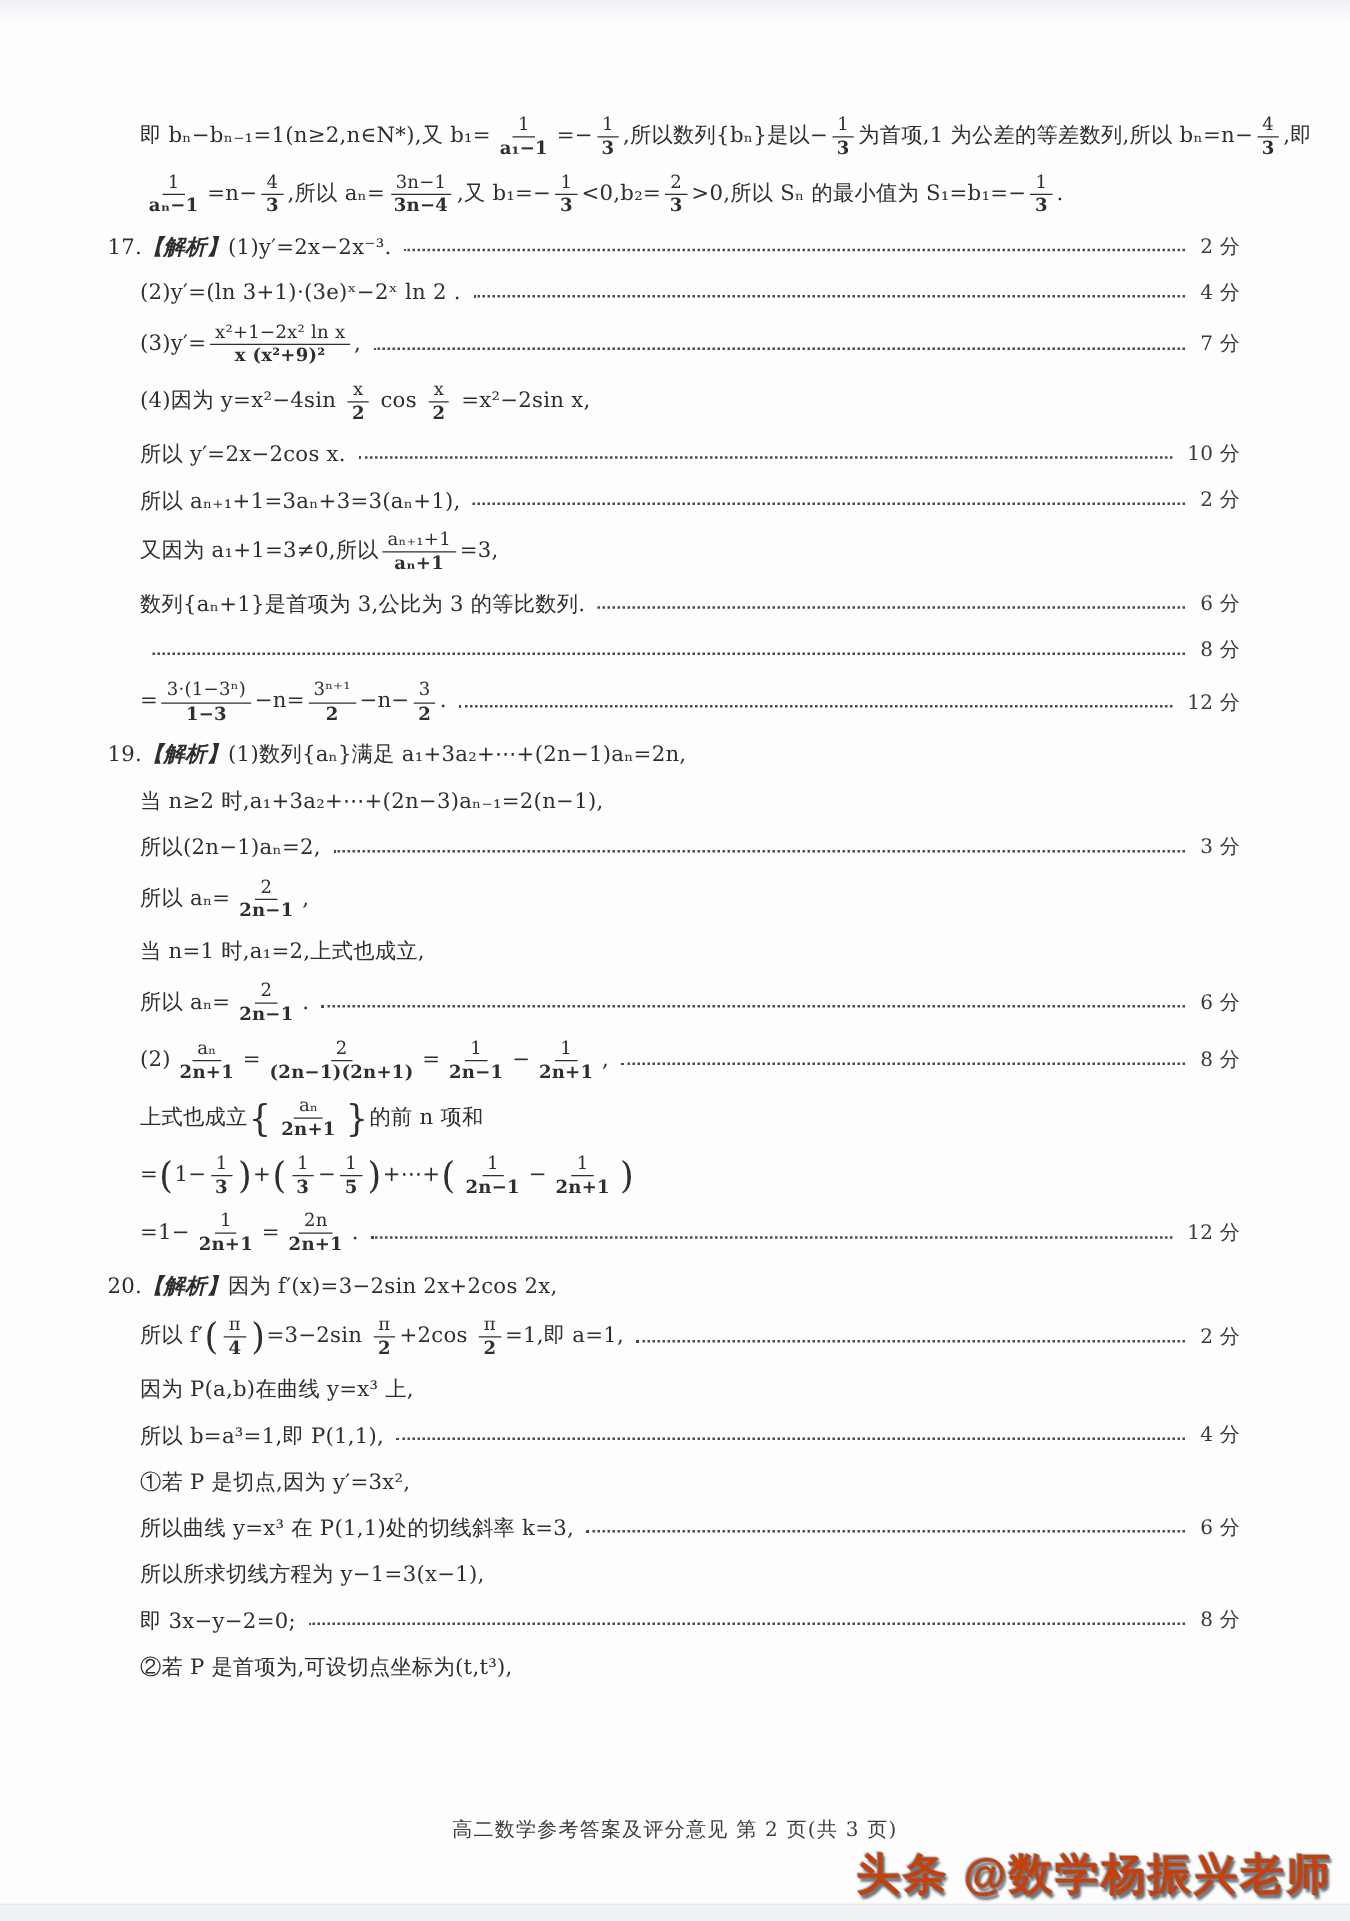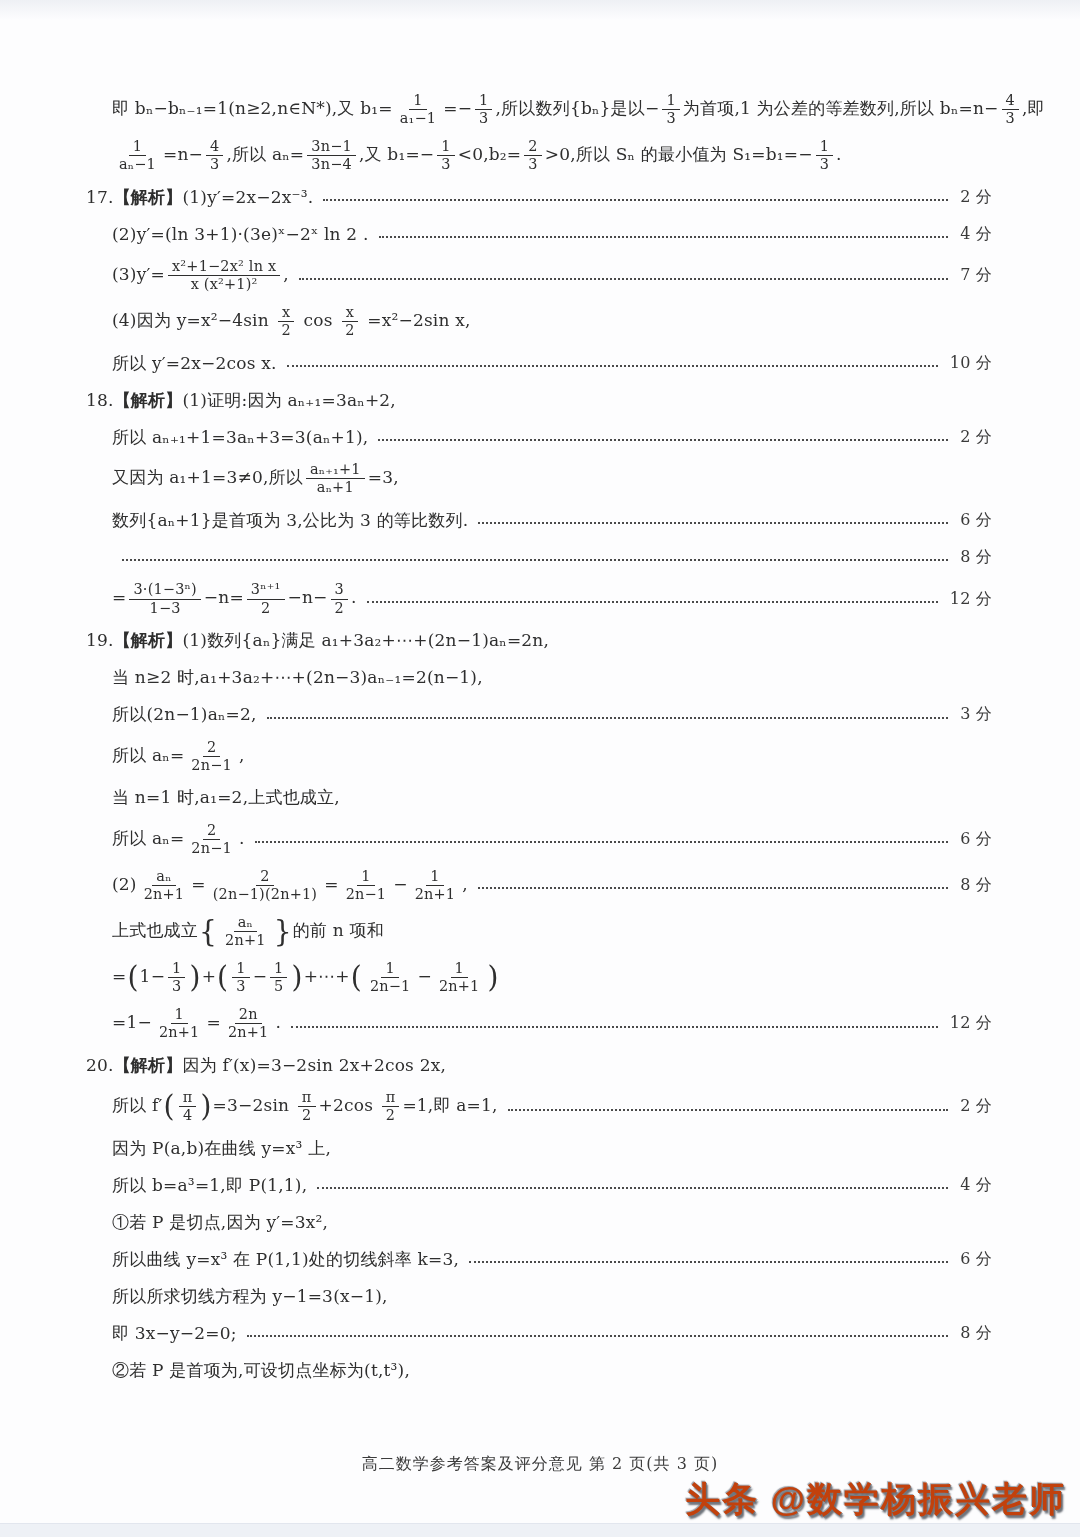--- a/index.html
+++ b/index.html
@@ -17,27 +17,27 @@
     position:absolute;top:90px;left:86px;right:88px;
   }
   .line{
     display:flex;align-items:center;
     margin-bottom:7px;min-height:30px;
     font-size:17px;letter-spacing:.2px;
   }
   .ind0{padding-left:0;}
   .ind1{padding-left:26px;}
   .seg{display:inline-block;white-space:nowrap;}
-  .seg .b{font-weight:bold;}
+  .seg .b{font-weight:bold;font-style:italic;}
   .frac{
     display:inline-flex;flex-direction:column;align-items:center;
     vertical-align:middle;margin:2px 3px;font-size:.85em;line-height:1.18;
   }
   .frac .num{padding:0 4px;border-bottom:1.2px solid #2e2e2e;}
-  .frac .den{padding:0 4px;}
+  .frac .den{padding:0 4px;font-weight:bold;}
   .bp{
     display:inline-block;font-size:1.65em;font-weight:300;
     vertical-align:middle;line-height:.9;margin:0 1px;
     transform:scaleY(1.05);
   }
   .leader{
     flex:1;height:0;border-bottom:2.4px dotted #4a4a4a;
     margin:0 10px;position:relative;top:3px;min-width:30px;
   }
   .score{
@@ -108,41 +108,38 @@
         <span class="score">2 分</span>
       </div>
       <div class="line ind1">
         <span class="seg"><span>(2)y′=(ln 3+1)·(3e)ˣ−2ˣ ln 2 .</span></span>
         <span class="leader"></span>
         <span class="score">4 分</span>
       </div>
       <div class="line ind1">
         <span class="seg"><span>(3)y′=</span><span class="frac">
             <span class="num">x²+1−2x² ln x</span>
-            <span class="den">x (x²+1)²</span>
+            <span class="den">x (x²+9)²</span>
           </span><span>,</span></span>
         <span class="leader"></span>
         <span class="score">7 分</span>
       </div>
       <div class="line ind1">
         <span class="seg"><span>(4)因为 y=x²−4sin </span><span class="frac">
             <span class="num">x</span>
             <span class="den">2</span>
           </span><span> cos </span><span class="frac">
             <span class="num">x</span>
             <span class="den">2</span>
           </span><span> =x²−2sin x,</span></span>
       </div>
       <div class="line ind1">
         <span class="seg"><span>所以 y′=2x−2cos x.</span></span>
         <span class="leader"></span>
         <span class="score">10 分</span>
-      </div>
-      <div class="line ind0">
-        <span class="seg"><span>18.</span><span class="b">【解析】</span><span>(1)证明:因为 aₙ₊₁=3aₙ+2,</span></span>
       </div>
       <div class="line ind1">
         <span class="seg"><span>所以 aₙ₊₁+1=3aₙ+3=3(aₙ+1),</span></span>
         <span class="leader"></span>
         <span class="score">2 分</span>
       </div>
       <div class="line ind1">
         <span class="seg"><span>又因为 a₁+1=3≠0,所以</span><span class="frac">
             <span class="num">aₙ₊₁+1</span>
             <span class="den">aₙ+1</span>

